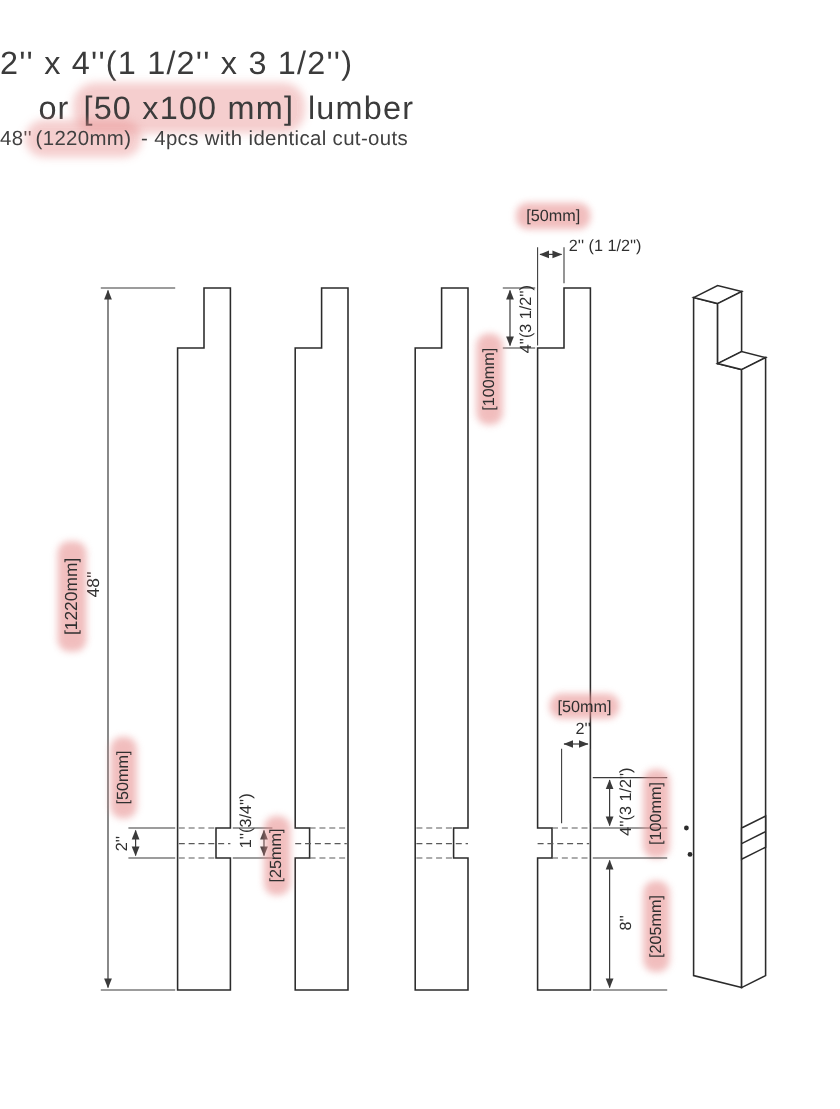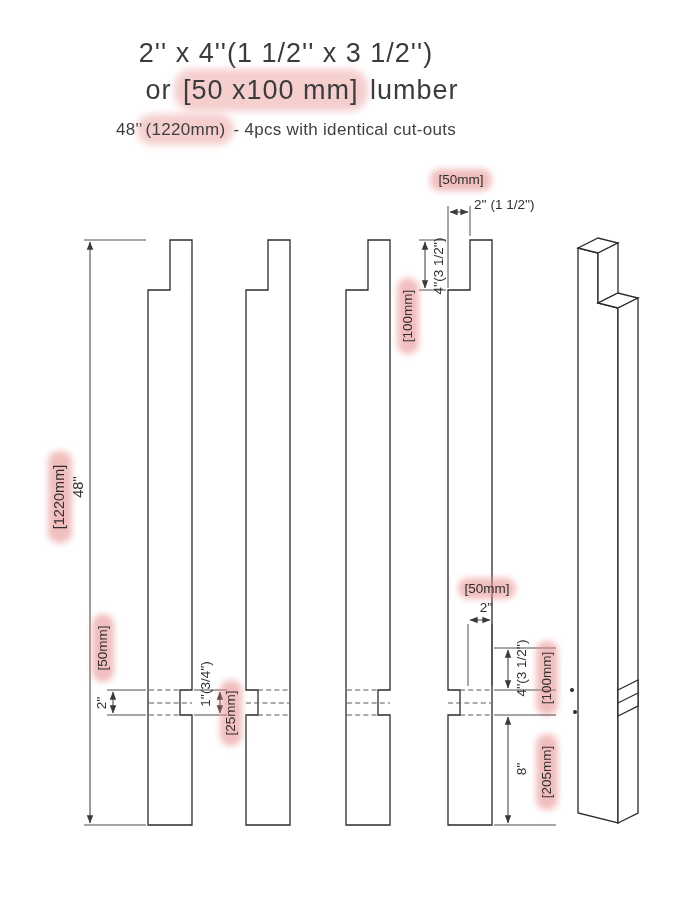--- a/index.html
+++ b/index.html
@@ -1,20 +1,20 @@
 <!DOCTYPE html>
 <html><head>
 <meta charset="utf-8">
 <style>
   html,body{margin:0;padding:0;background:#ffffff;}
   body{width:700px;height:924px;position:relative;font-family:"Liberation Sans",sans-serif;overflow:hidden;}
-  .titles{position:absolute;top:38px;left:0;width:572px;text-align:center;color:#3b3b3b;z-index:2;}
+  .titles{position:absolute;top:38px;left:0;width:572px;color:#3b3b3b;z-index:2;}
   .t1{font-size:27px;letter-spacing:1px;}
   .t2{font-size:27px;letter-spacing:1px;margin-top:6px;padding-left:32px;}
-  .t3{font-size:17px;margin-top:14px;color:#404040;letter-spacing:.3px;}
+  .t3{font-size:17px;color:#404040;letter-spacing:.3px;}
   .hlspan{background:rgba(231,139,139,.42);border-radius:12px;box-shadow:0 0 7px 6px rgba(231,139,139,.42);padding:0 3px;}
   svg{position:absolute;top:0;left:0;z-index:1;}
   .face{stroke:#2b2b2b;stroke-width:1.3;fill:#ffffff;stroke-linejoin:miter;}
   .ln{stroke:#2b2b2b;stroke-width:1.2;fill:none;}
   .dash{stroke:#5a5a5a;stroke-width:1;fill:none;stroke-dasharray:5 3.2;}
   .dim{stroke:#3a3a3a;stroke-width:1;fill:none;}
   .ext{stroke:#3a3a3a;stroke-width:.9;fill:none;}
   text.t{fill:#2f2f2f;font-family:"Liberation Sans",sans-serif;}
   .t13{font-size:13.5px;}
   .t14{font-size:14.5px;}

